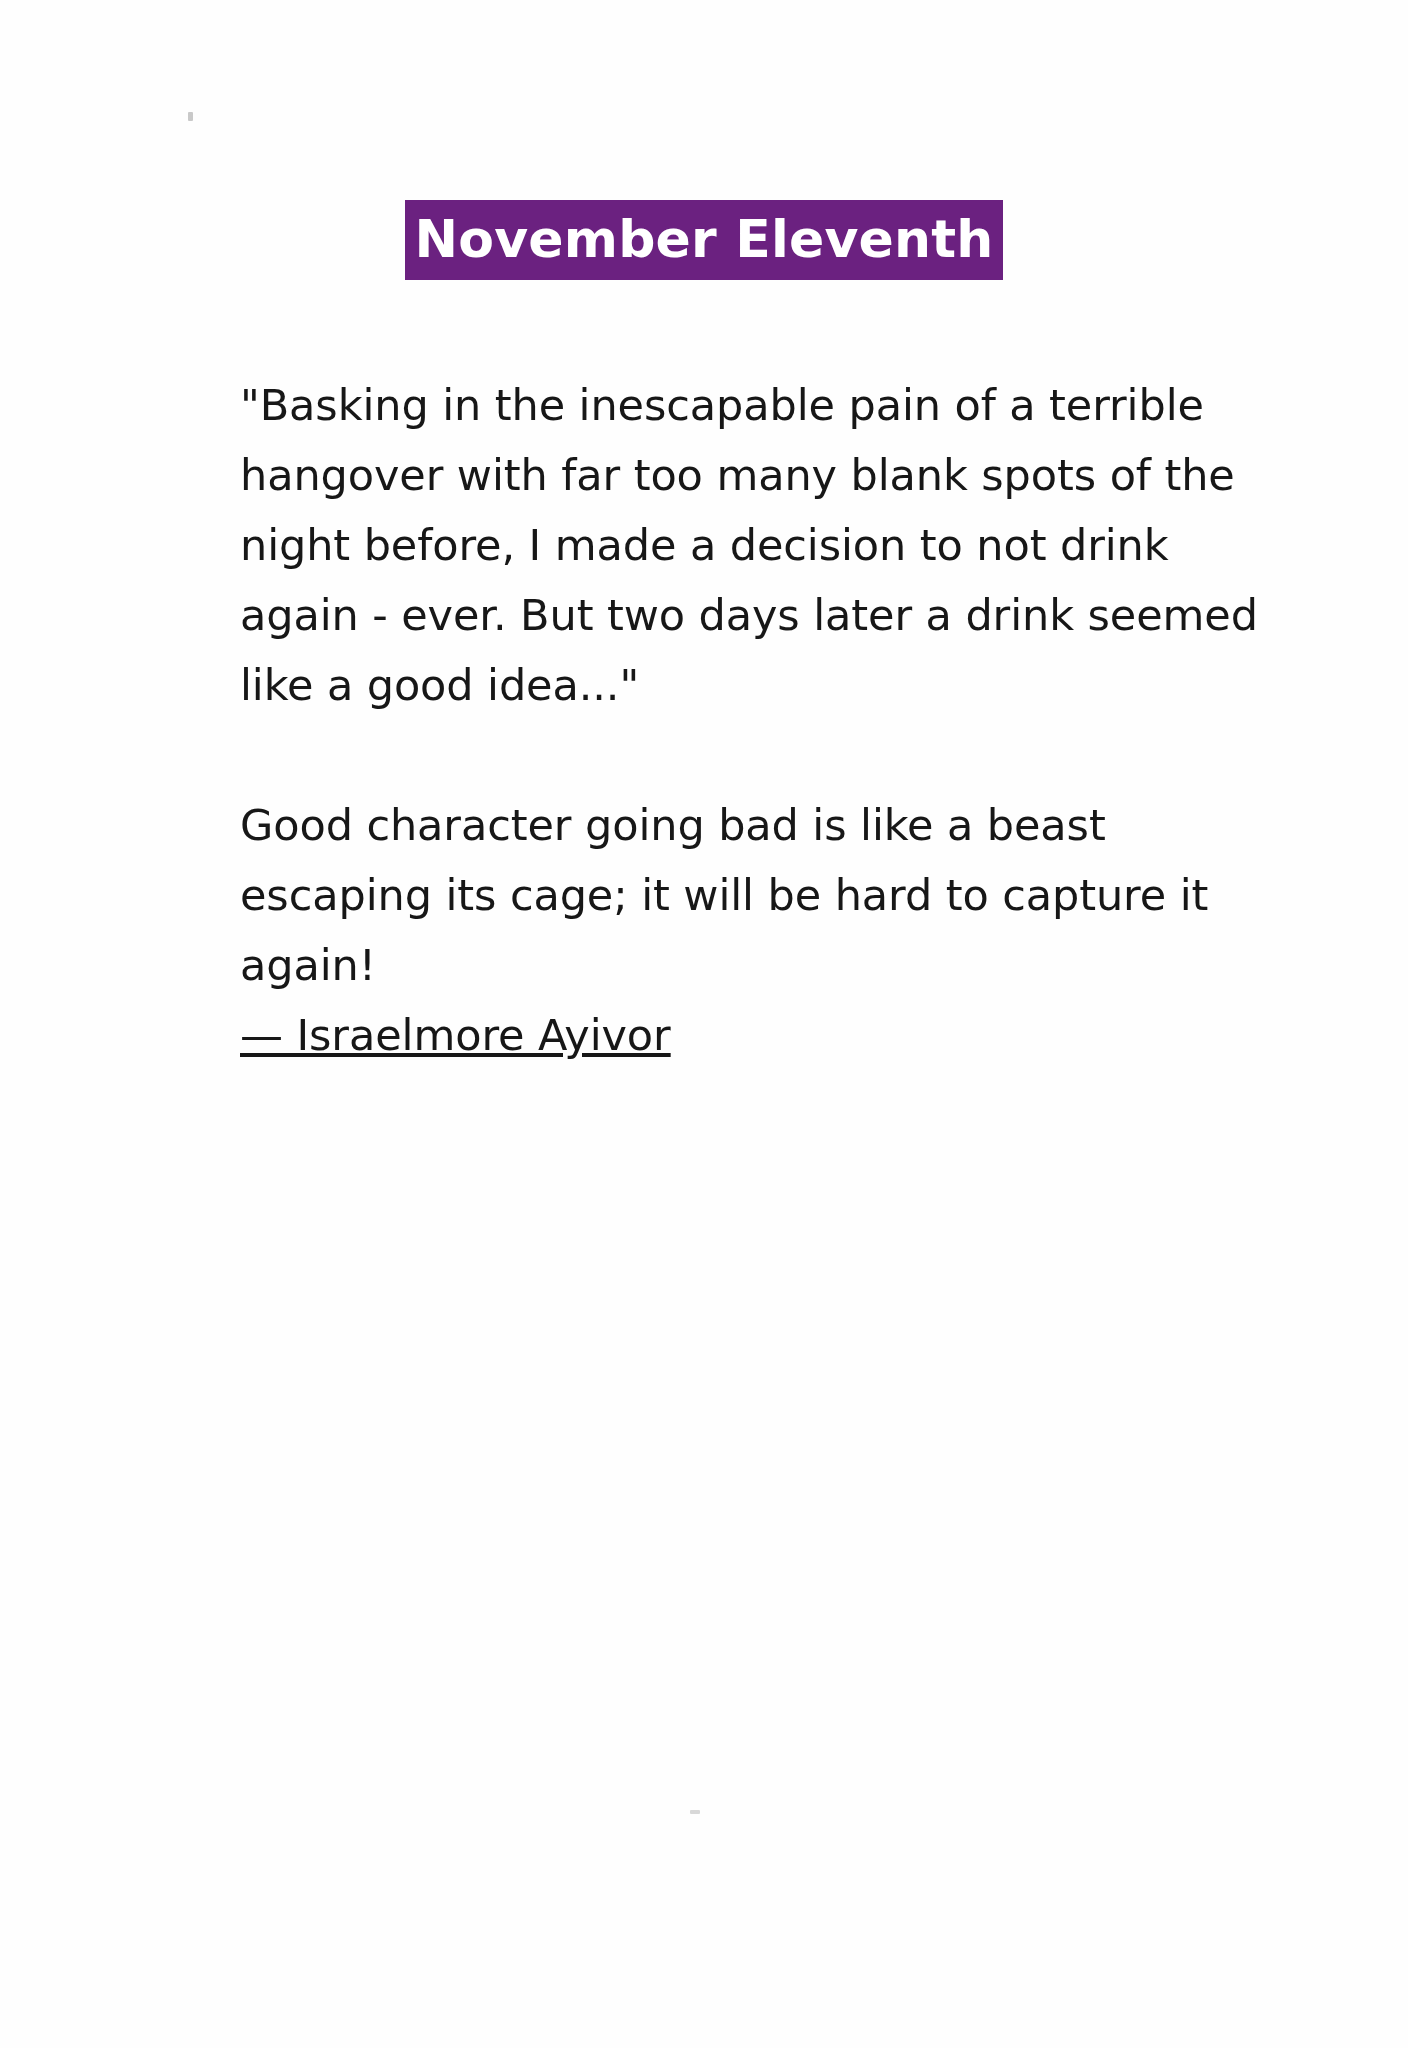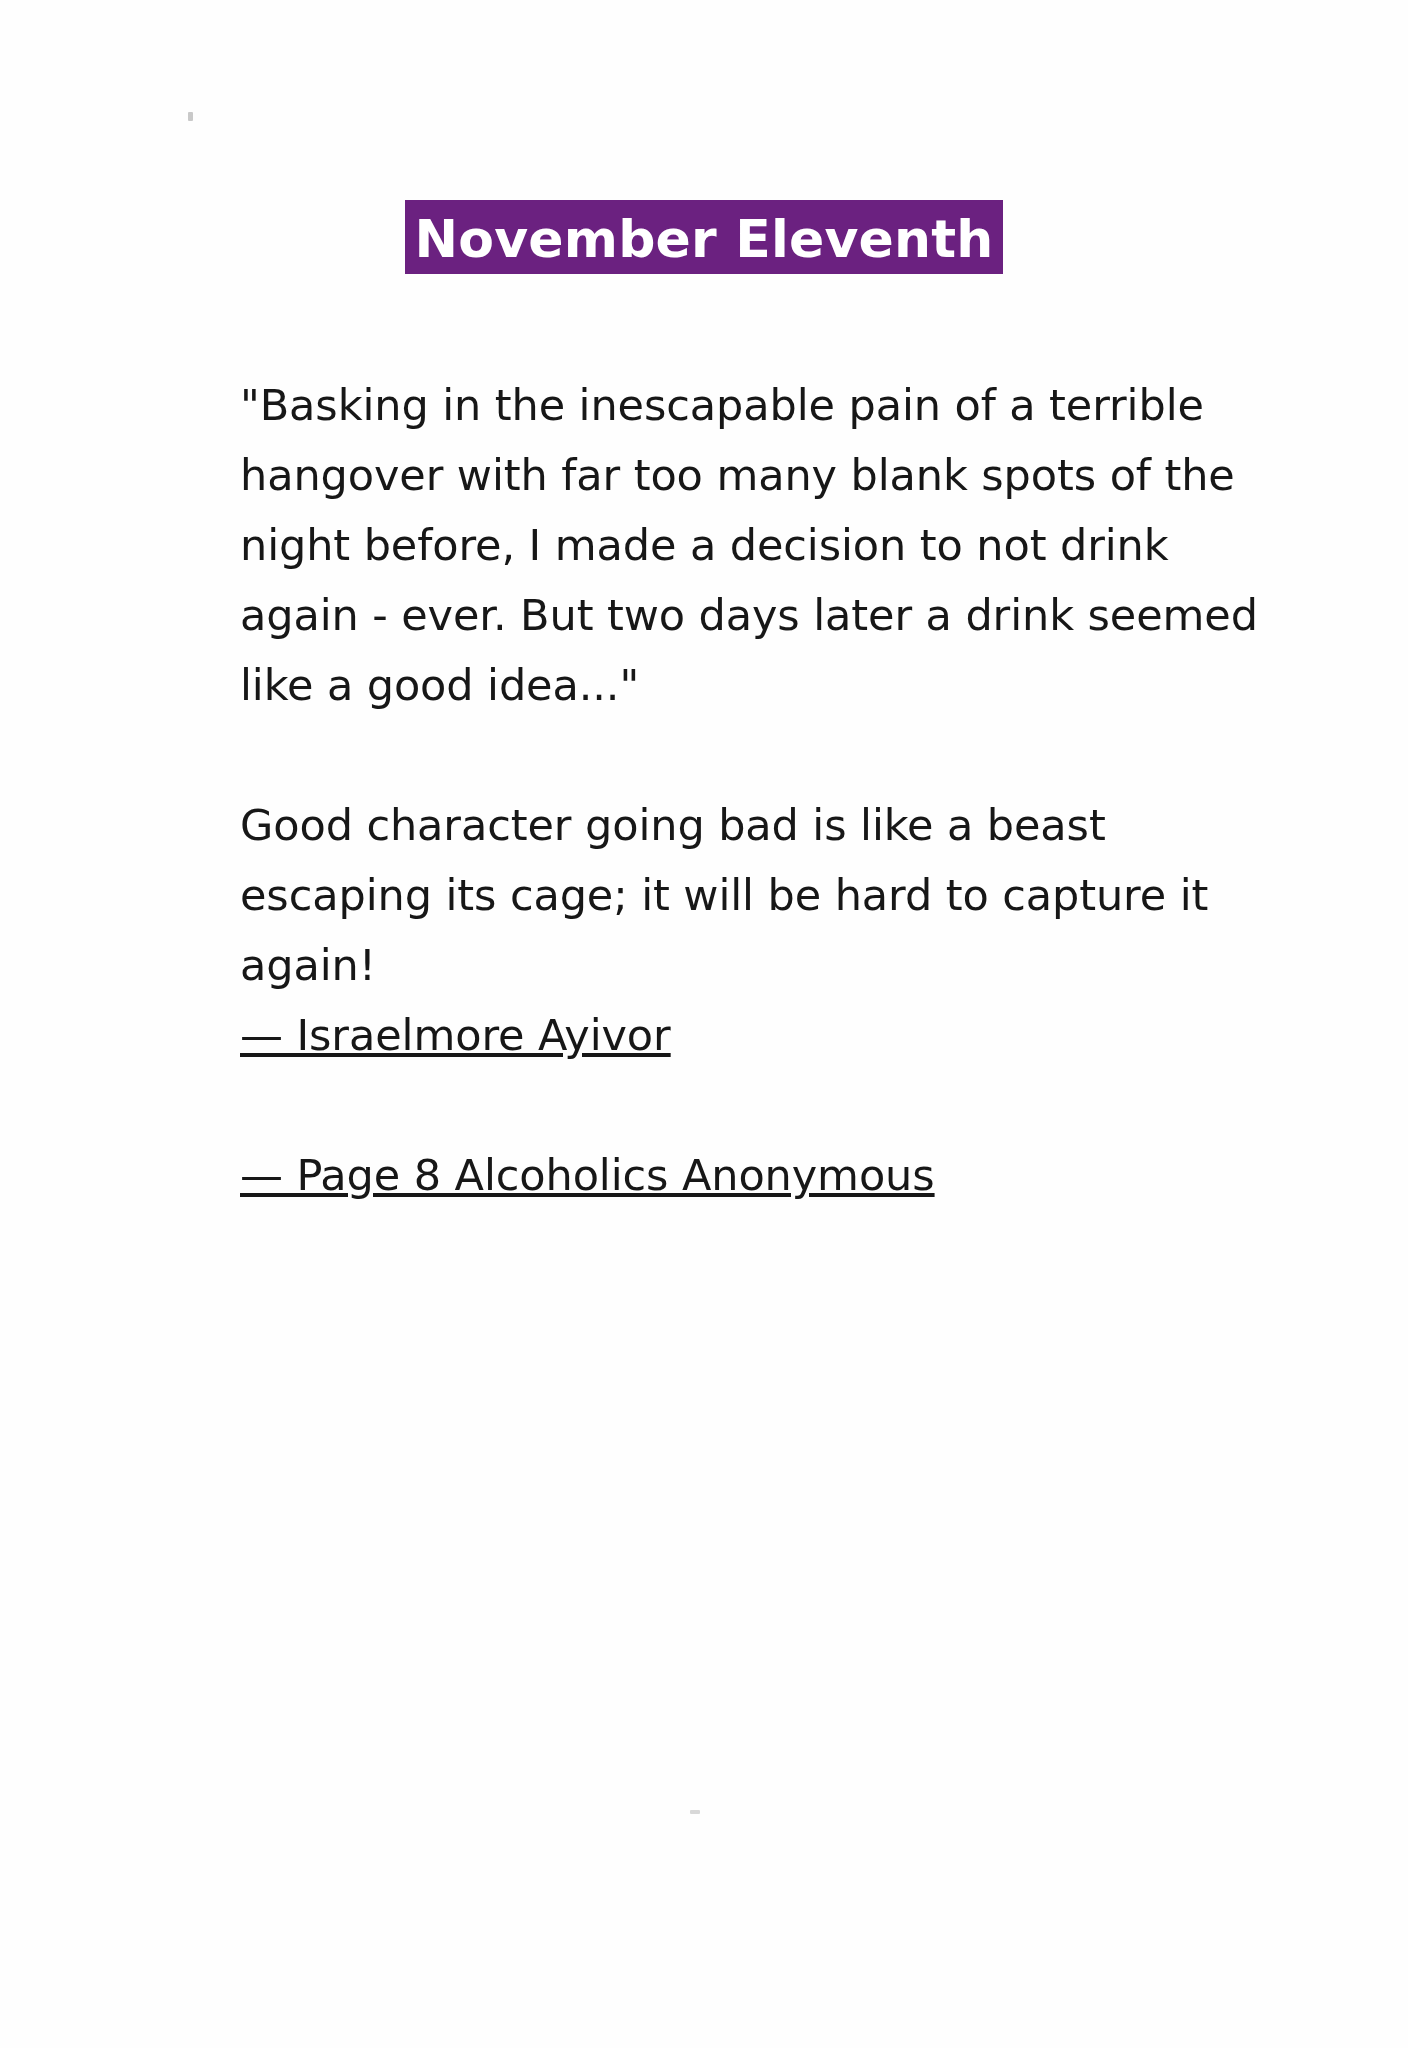--- a/index.html
+++ b/index.html
@@ -48,21 +48,21 @@
     width: 1408px;
     text-align: center;
   }
   .title {
     display: inline-block;
     background: #6b2180;
     color: #ffffff;
     font-size: 52px;
     font-weight: bold;
     line-height: 1.0;
-    padding: 13px 10px 9px 10px;
+    padding: 13px 10px 15px 10px;
     letter-spacing: 0.2px;
     font-family: "DejaVu Sans", sans-serif;
   }
   .body-block {
     position: absolute;
     left: 240px;
     top: 370px;
     width: 1020px;
   }
   .para {
@@ -101,16 +101,15 @@
 
     <p class="para">"Basking in the inescapable pain of a terrible hangover with far too many blank spots of the night before, I made a decision to not drink again - ever.  But two days later a drink seemed like a good idea..."</p>
 
     <div class="gap"></div>
 
     <p class="para">Good character going bad is like a beast escaping its cage; it will be hard to capture it again!</p>
     <div class="attrib">— Israelmore Ayivor</div>
 
     <div class="gap"></div>
 
-    <div class="attrib">— Page 8 Alcoholics Anonymous</div>
 
   </div>
 </div>
 
 </body></html>

